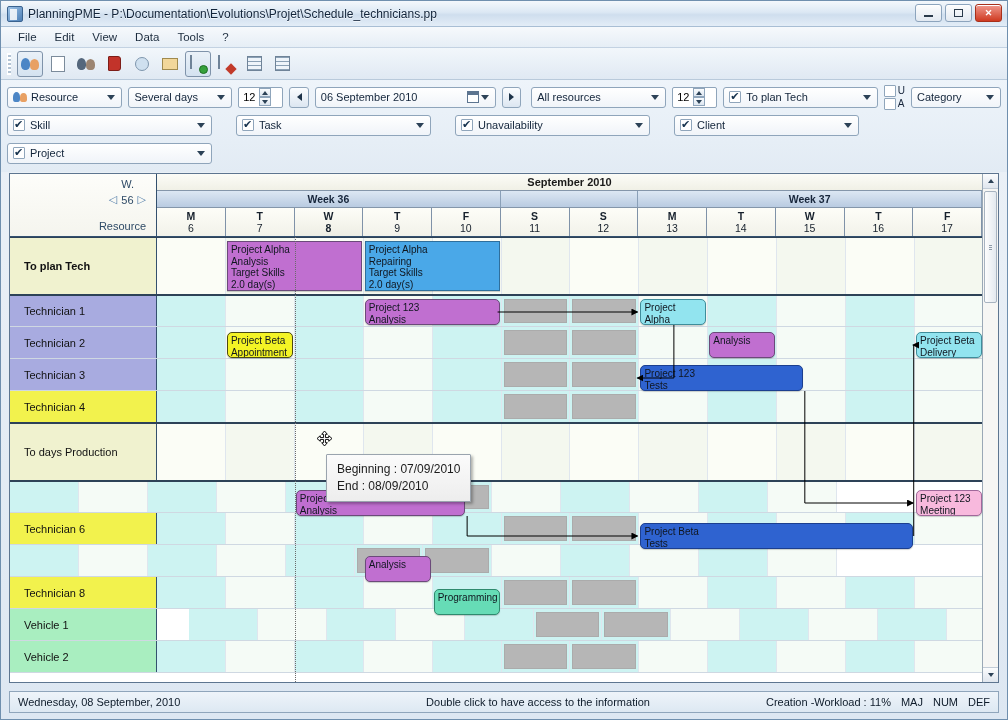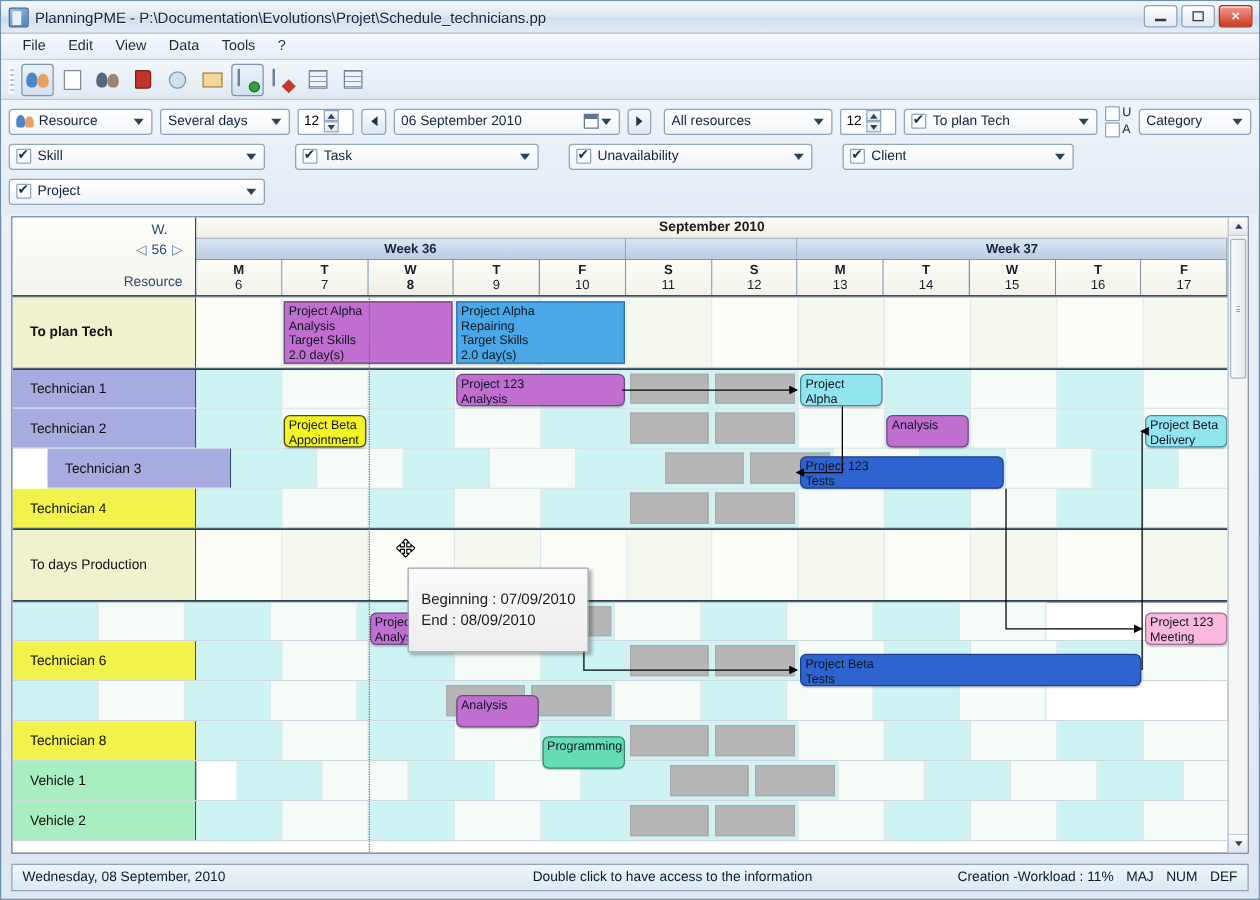--- a/index.html
+++ b/index.html
@@ -239,21 +239,21 @@
   .todayline {
     position:absolute; top:0; bottom:0; width:0;
     border-left: 1px dotted #6b6b6b; z-index:5;
   }
 
   
   .tooltip {
     position:absolute; z-index: 40;
     background: linear-gradient(180deg,#fbfbfb,#ededed);
     border:1px solid #9aa4ae; border-radius:1px;
-    padding:16px 10px; font-size:12px; color:#1b1b1b;
+    padding:6px 10px; font-size:12px; color:#1b1b1b;
     box-shadow: 2px 2px 3px rgba(0,0,0,.3);
     line-height: 17px; white-space: nowrap;
   }
   
   .movecur { position:absolute; z-index:30; width:15px; height:15px; }
 
   
   .vscroll {
     width: 16px; flex:none; background:#f2f2f0;
     border-left:1px solid #9aa8b6; display:flex; flex-direction:column;
@@ -569,21 +569,21 @@
               <div class="cell weekend" style="width: 68.9167px; background: rgb(205, 243, 242);">
                 <div class="unav"></div>
               </div>
               <div class="cell" style="width: 68.9167px; background: rgb(245, 251, 246);"></div>
               <div class="cell" style="width: 68.9167px; background: rgb(205, 243, 242);"></div>
               <div class="cell" style="width: 68.9167px; background: rgb(245, 251, 246);"></div>
               <div class="cell" style="width: 68.9167px; background: rgb(205, 243, 242);"></div>
               <div class="cell" style="width: 68.9167px; background: rgb(245, 251, 246);"></div>
             </div>
           </div>
-          <div class="row" style="height: 32px; margin-left: 28px;">
+          <div class="row" style="height: 32px;">
             <div class="rescell" style="background: rgb(168, 171, 224);">Technician 3</div>
             <div class="cells">
               <div class="cell" style="width: 68.9167px; background: rgb(205, 243, 242);"></div>
               <div class="cell" style="width: 68.9167px; background: rgb(245, 251, 246);"></div>
               <div class="cell" style="width: 68.9167px; background: rgb(205, 243, 242);"></div>
               <div class="cell" style="width: 68.9167px; background: rgb(245, 251, 246);"></div>
               <div class="cell" style="width: 68.9167px; background: rgb(205, 243, 242);"></div>
               <div class="cell weekend" style="width: 68.9167px; background: rgb(205, 243, 242);">
                 <div class="unav"></div>
               </div>

